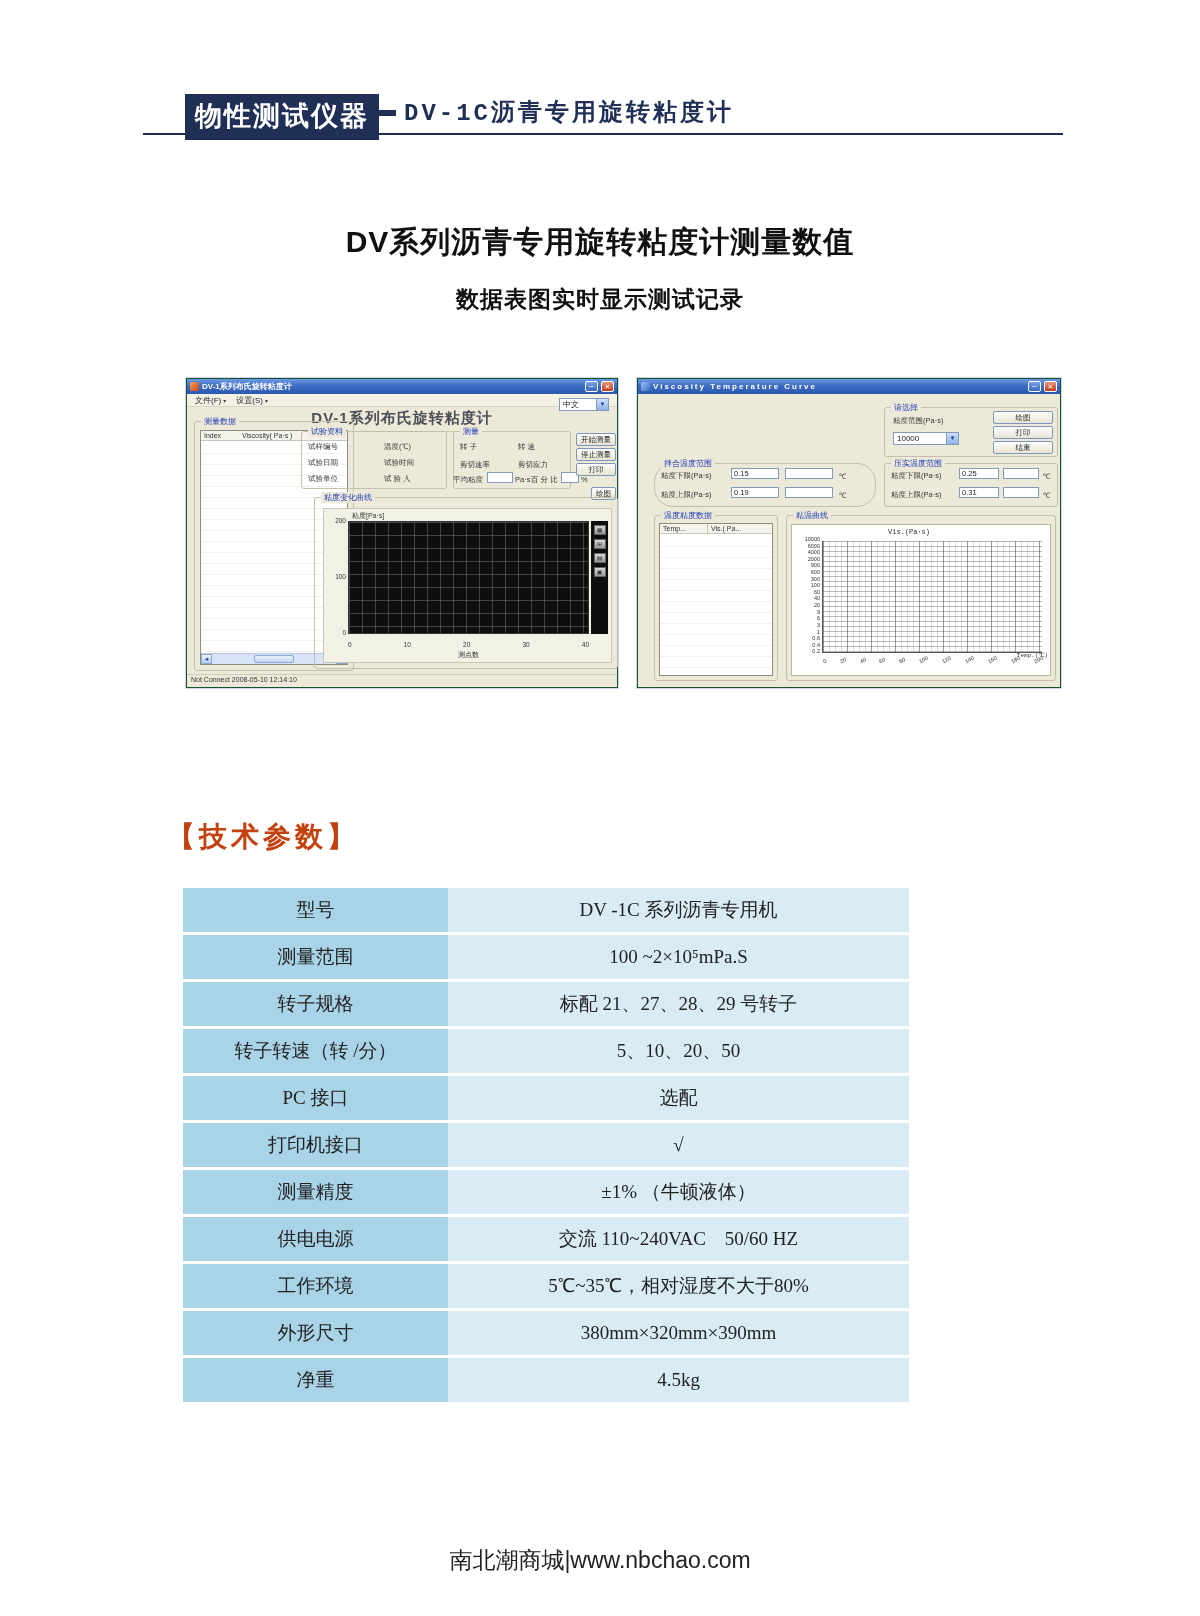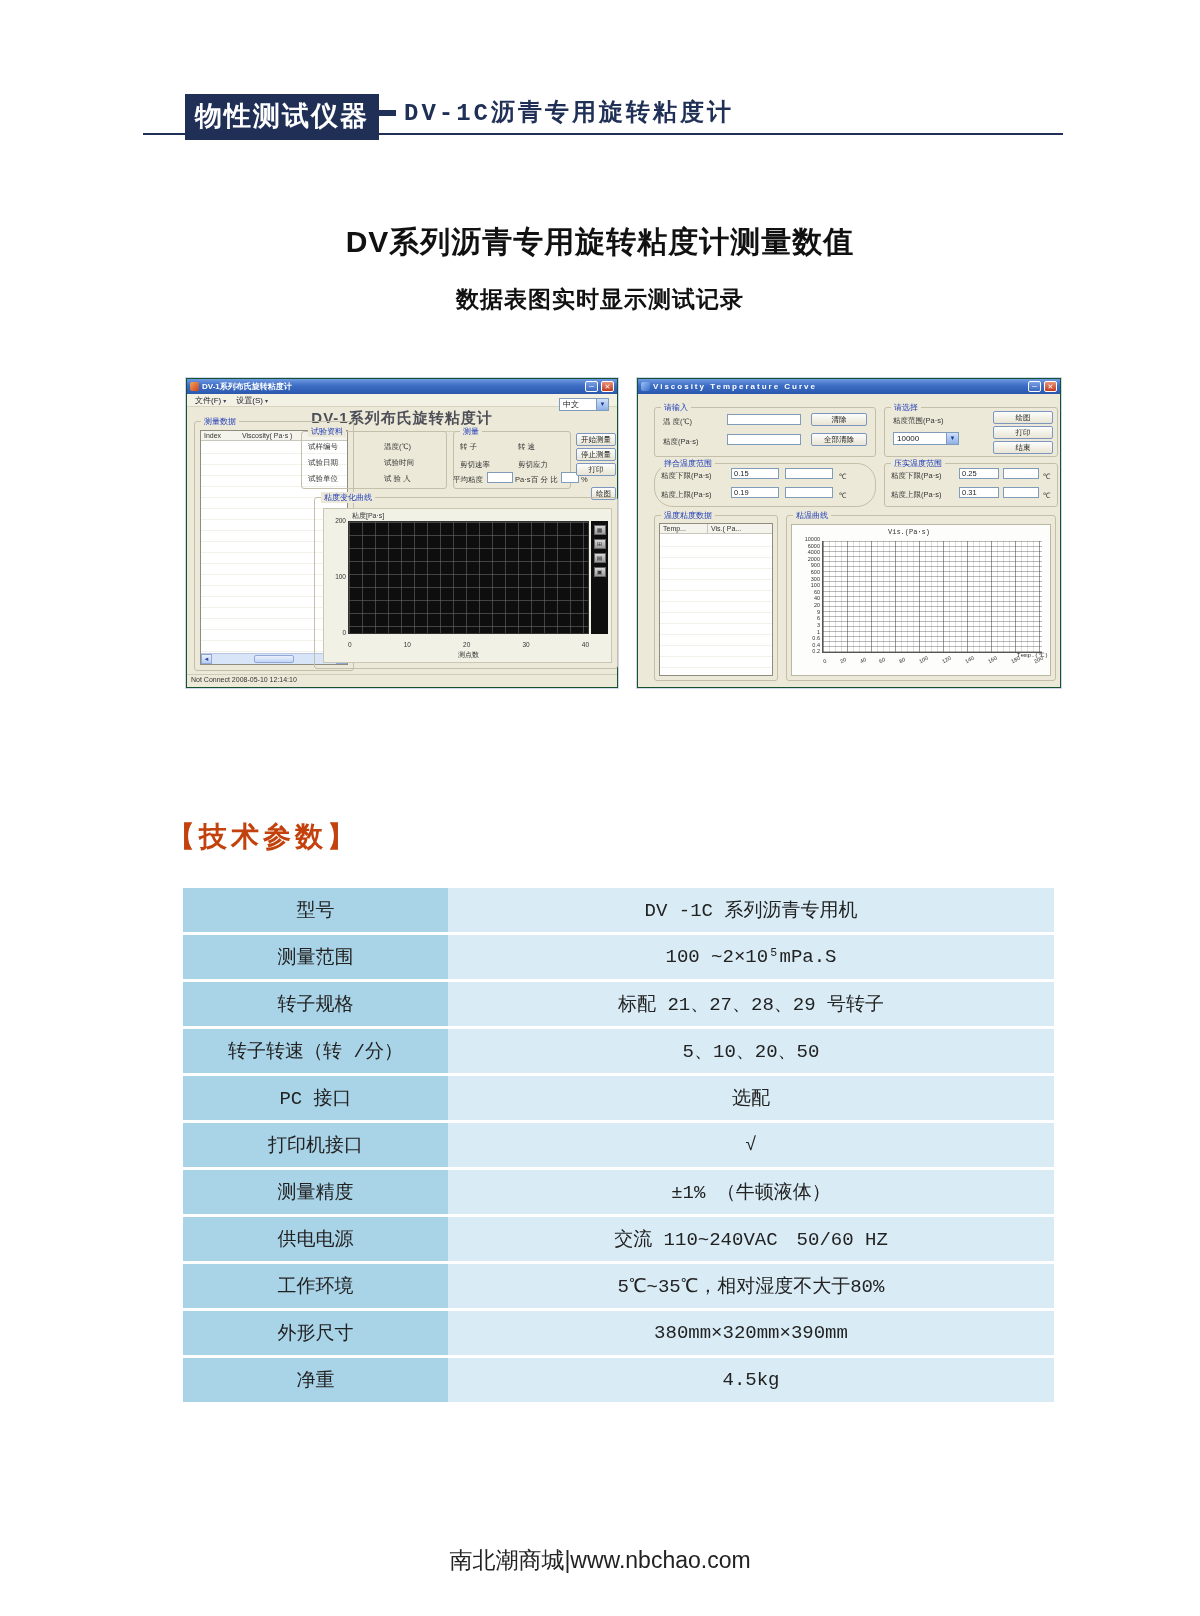--- a/index.html
+++ b/index.html
@@ -113,22 +113,22 @@
     font-size:5.5px; color:#333; line-height:1; }
   .xticks-white { position:absolute; left:30px; right:8px; bottom:10px; display:flex;
     justify-content:space-between; font-size:5.5px; color:#333; }
   .xticks-white span { transform:rotate(-28deg); transform-origin:top left; }
   .xlab-white { position:absolute; right:2px; bottom:16px; font-size:6px; color:#333;
     font-family:"Liberation Mono","DejaVu Sans Mono",monospace; }
 
   
   .section-title { position:absolute; left:167px; top:818px; font-size:28px; font-weight:bold;
     color:#c2410c; letter-spacing:4px; }
-  .spec { position:absolute; left:183px; top:885px; width:871px; border-collapse:separate;
-    border-spacing:0 3px; font-family:Liberation Mono, monospace; }
+  .spec { position:absolute; left:183px; top:885px; width:726px; border-collapse:separate;
+    border-spacing:0 3px; font-family:Liberation Serif, serif; }
   .spec td { height:44px; text-align:center; vertical-align:middle; font-size:19px; color:#222; }
   .spec td.k { width:265px; background:#a9d3e7; }
   .spec td.v { background:#d9ecf6; }
 
   .footer { position:absolute; left:0; top:1545px; width:100%; text-align:center;
     font-size:23px; color:#222; }
 </style>
 </head>
 <body>
 
@@ -245,29 +245,20 @@
   </div>
 
   <div class="xpwin win-right">
     <div class="titlebar">
       <span class="winicon blue"></span>
       <span class="wintitle spaced">Viscosity Temperature Curve</span>
       <span class="winbtn min">─</span>
       <span class="winbtn cls">✕</span>
     </div>
 
-    <div class="group" style="left:16px; top:28px; width:222px; height:50px;">
-      <span class="group-label">请输入</span>
-      <span class="fld" style="left:8px; top:9px;">温  度(℃)</span>
-      <div class="xpinput" style="left:72px; top:6px; width:74px;"></div>
-      <div class="xpbtn" style="left:156px; top:5px; width:56px;">清除</div>
-      <span class="fld" style="left:8px; top:29px;">粘度(Pa·s)</span>
-      <div class="xpinput" style="left:72px; top:26px; width:74px;"></div>
-      <div class="xpbtn" style="left:156px; top:25px; width:56px;">全部清除</div>
-    </div>
 
     <div class="group" style="left:246px; top:28px; width:174px; height:50px;">
       <span class="group-label">请选择</span>
       <span class="fld" style="left:8px; top:8px;">粘度范围(Pa·s)</span>
       <div class="combo" style="left:8px; top:24px; width:66px;">
         <span class="val">10000</span>
         <span class="arrow">▼</span>
       </div>
       <div class="xpbtn" style="left:108px; top:3px; width:60px;">绘图</div>
       <div class="xpbtn" style="left:108px; top:18px; width:60px;">打印</div>

